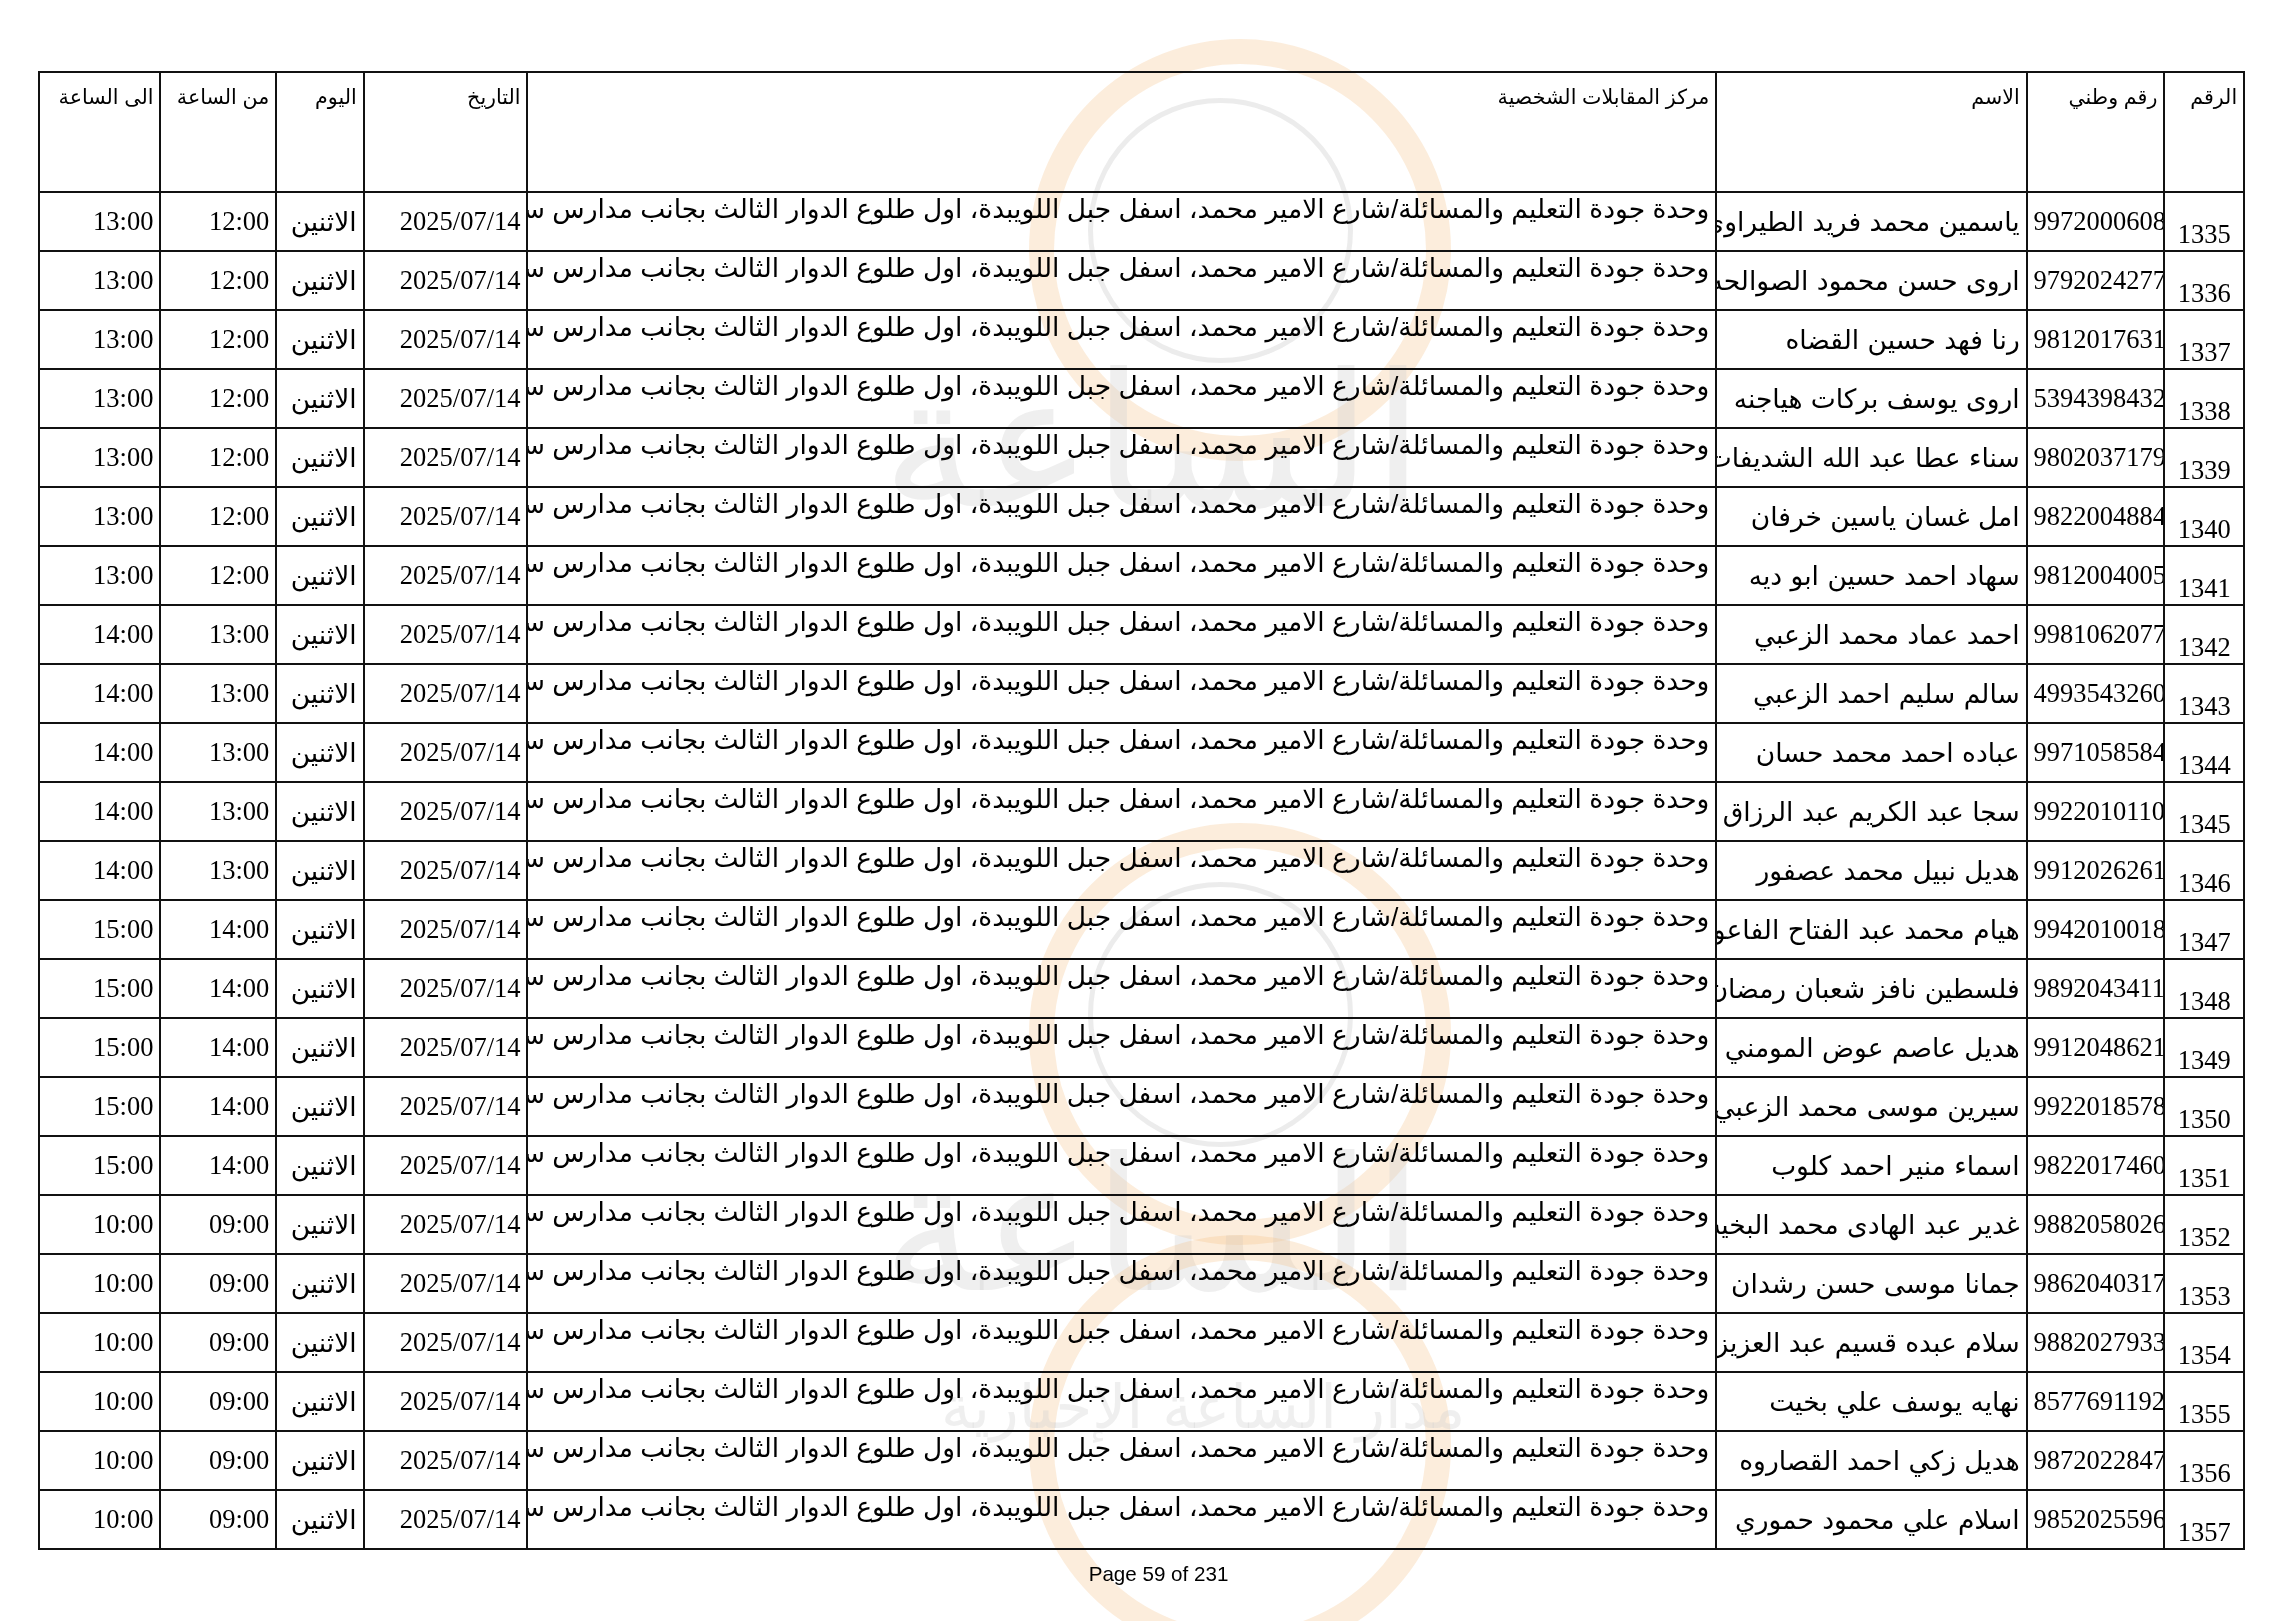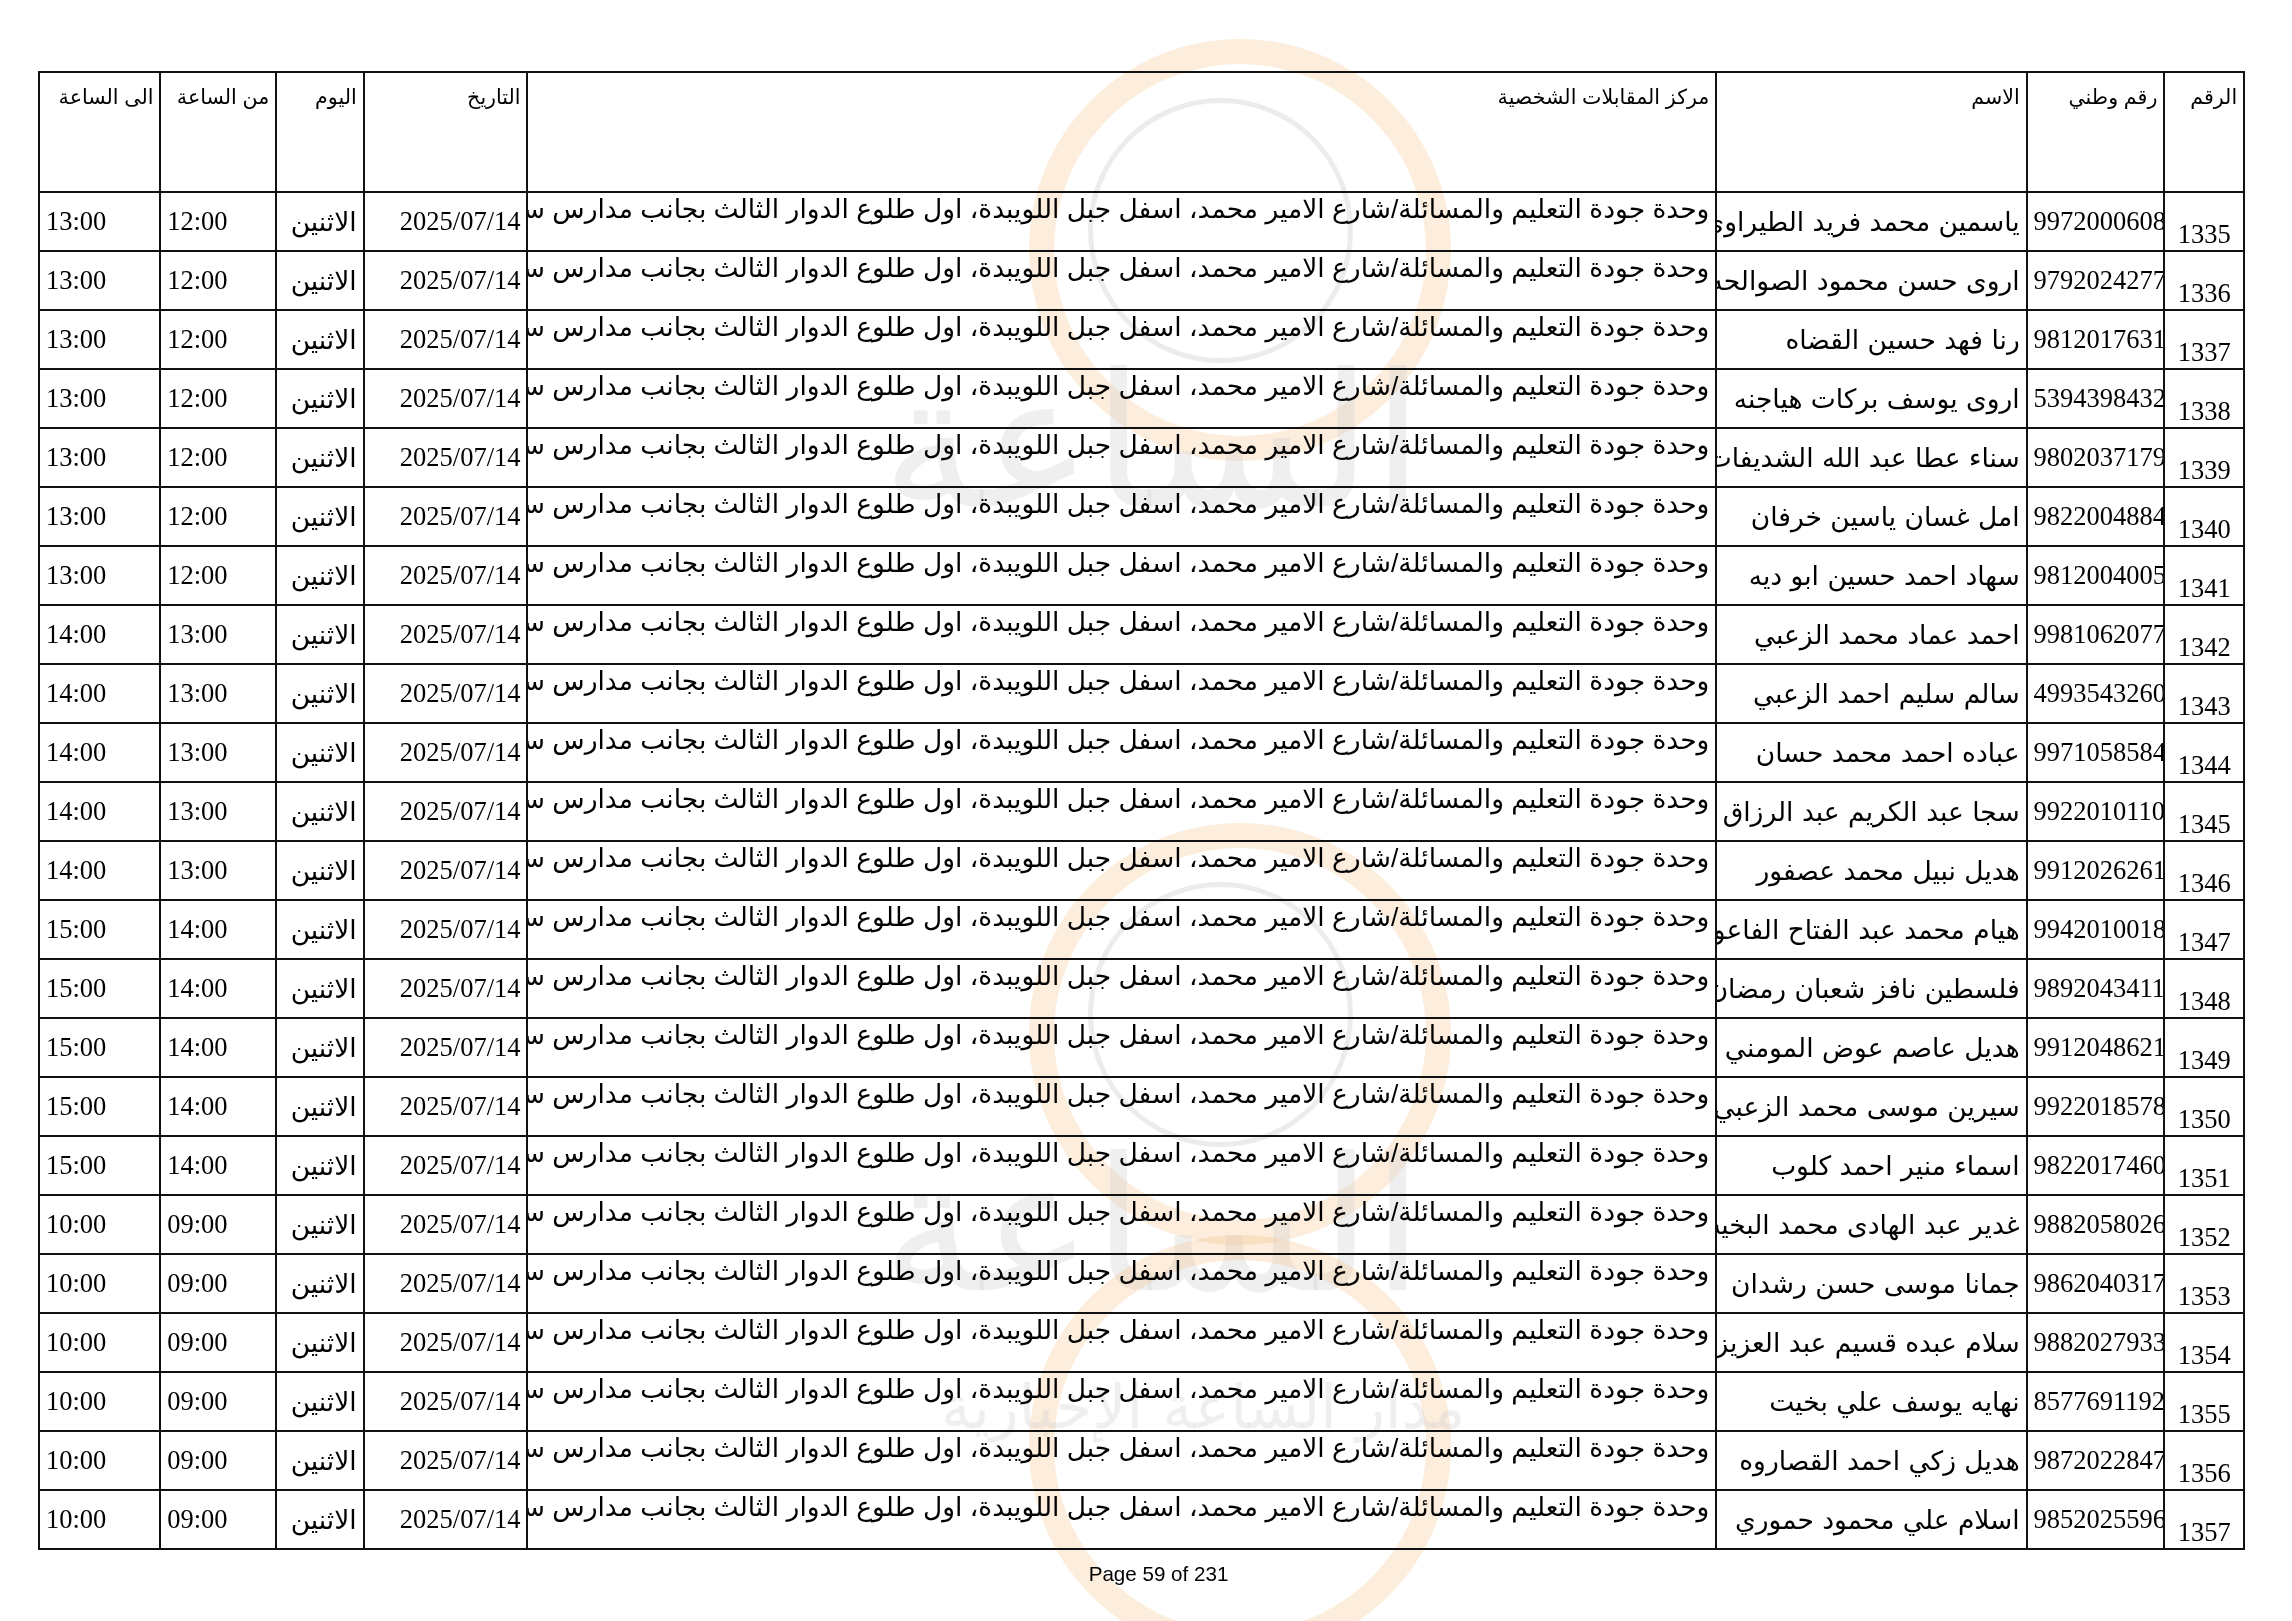--- a/index.html
+++ b/index.html
@@ -15,21 +15,21 @@
   table.sheet th, table.sheet td { border: 2.5px solid #111; padding: 0 5.9px; overflow: hidden; white-space: nowrap; }
   table.sheet th { height: 106px; vertical-align: top; text-align: right;
                    font-family: "Liberation Sans", "DejaVu Sans", sans-serif; font-weight: normal; font-size: 20.6px; padding-top: 11.8px; margin-left: 40px; }
   table.sheet td { height: 57px; font-size: 26.5px; }
   td.c-num { text-align: center; vertical-align: bottom; padding-bottom: 7.8px; }
   td.c-id { text-align: right; vertical-align: middle; direction: ltr; }
   td.c-name { text-align: right; vertical-align: middle; font-family: "DejaVu Sans", sans-serif; font-size: 21.6px; padding-right: 13.7px; }
   td.c-center { text-align: right; vertical-align: top; padding-top: 7.8px; font-family: "Liberation Sans", "DejaVu Sans", sans-serif; font-size: 20.6px; }
   td.c-date { text-align: right; vertical-align: middle; direction: ltr; }
   td.c-day { text-align: right; vertical-align: middle; font-family: "DejaVu Sans", sans-serif; font-size: 19.6px; }
-  td.c-time { text-align: left; vertical-align: middle; direction: ltr; }
+  td.c-time { text-align: right; vertical-align: middle; direction: ltr; }
   .footer { position: absolute; left: 12px; width: 2293px; top: 1562px; text-align: center;
             font-family: "Liberation Sans", "DejaVu Sans", sans-serif; font-size: 20.6px; z-index: 1; }
 </style>
 </head>
 <body>
 
 <div class="watermark" style="left:882px; top:39px; width:706px; height:510px;">
   <div class="wm-circle" style="left:147px; top:0px; width:372px; height:372px;"></div>
   <div class="wm-clock" style="left:206px; top:59px; width:255px; height:255px;"></div>
   <div class="wm-text" style="left:0px; top:294px; font-size:186px;">الساعة</div>

